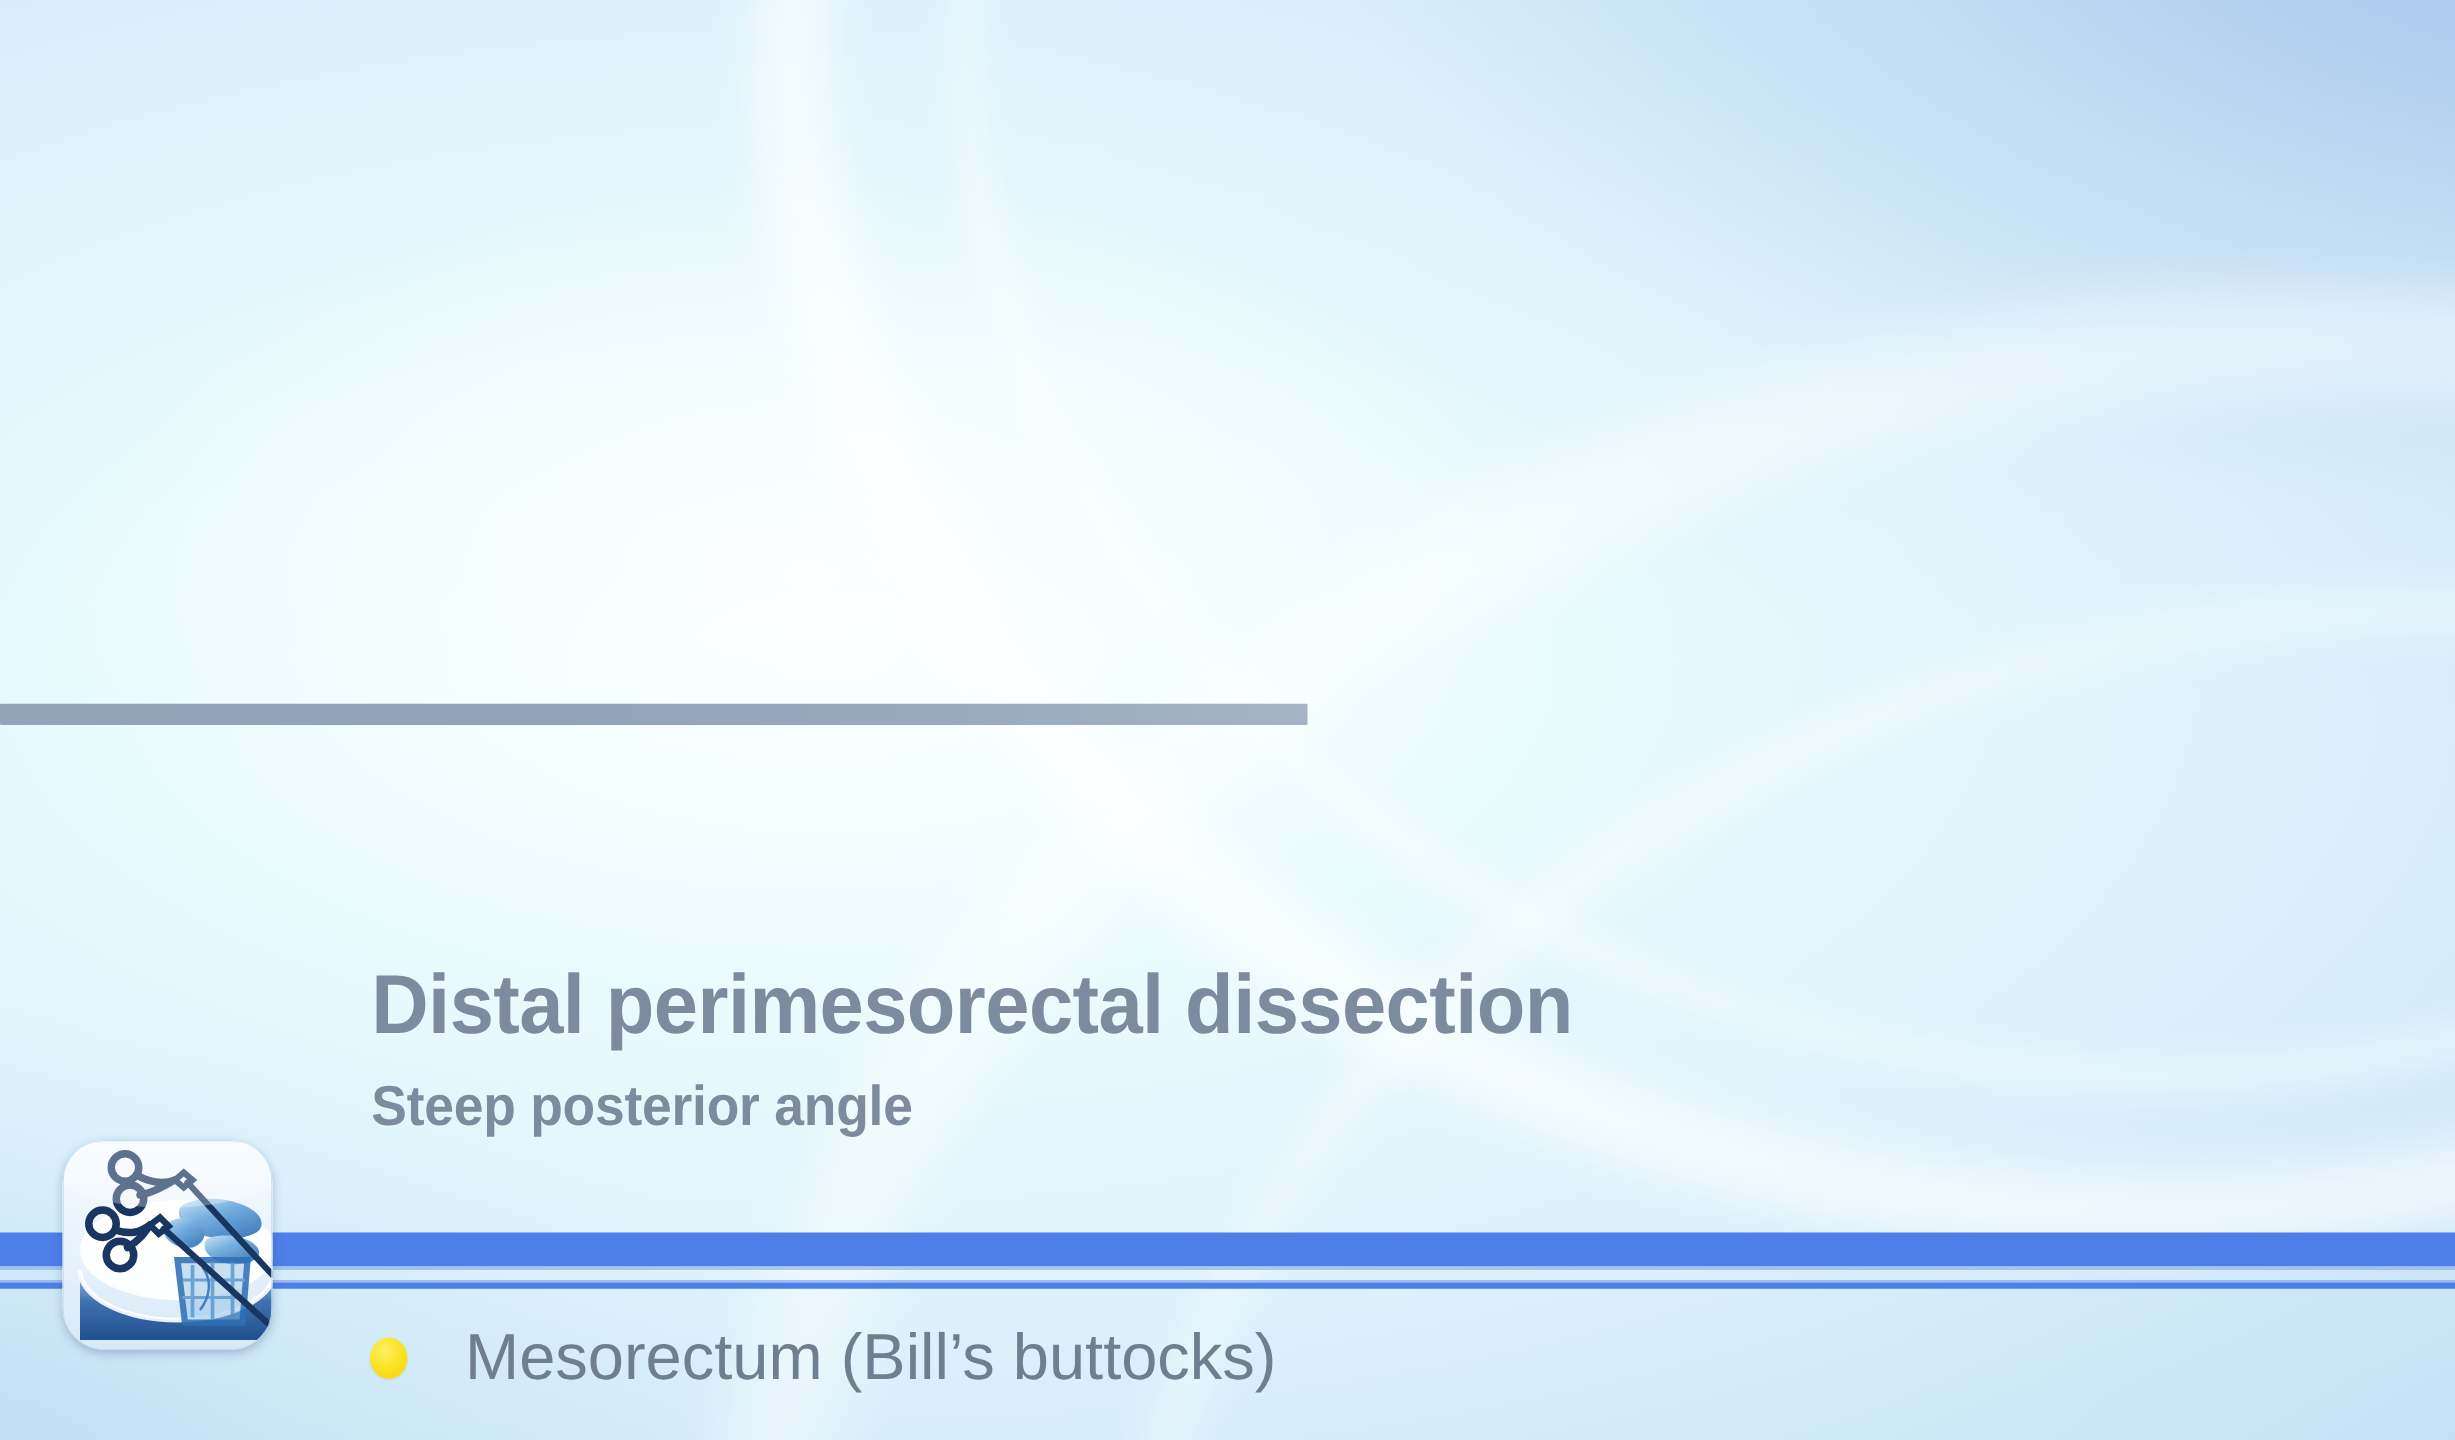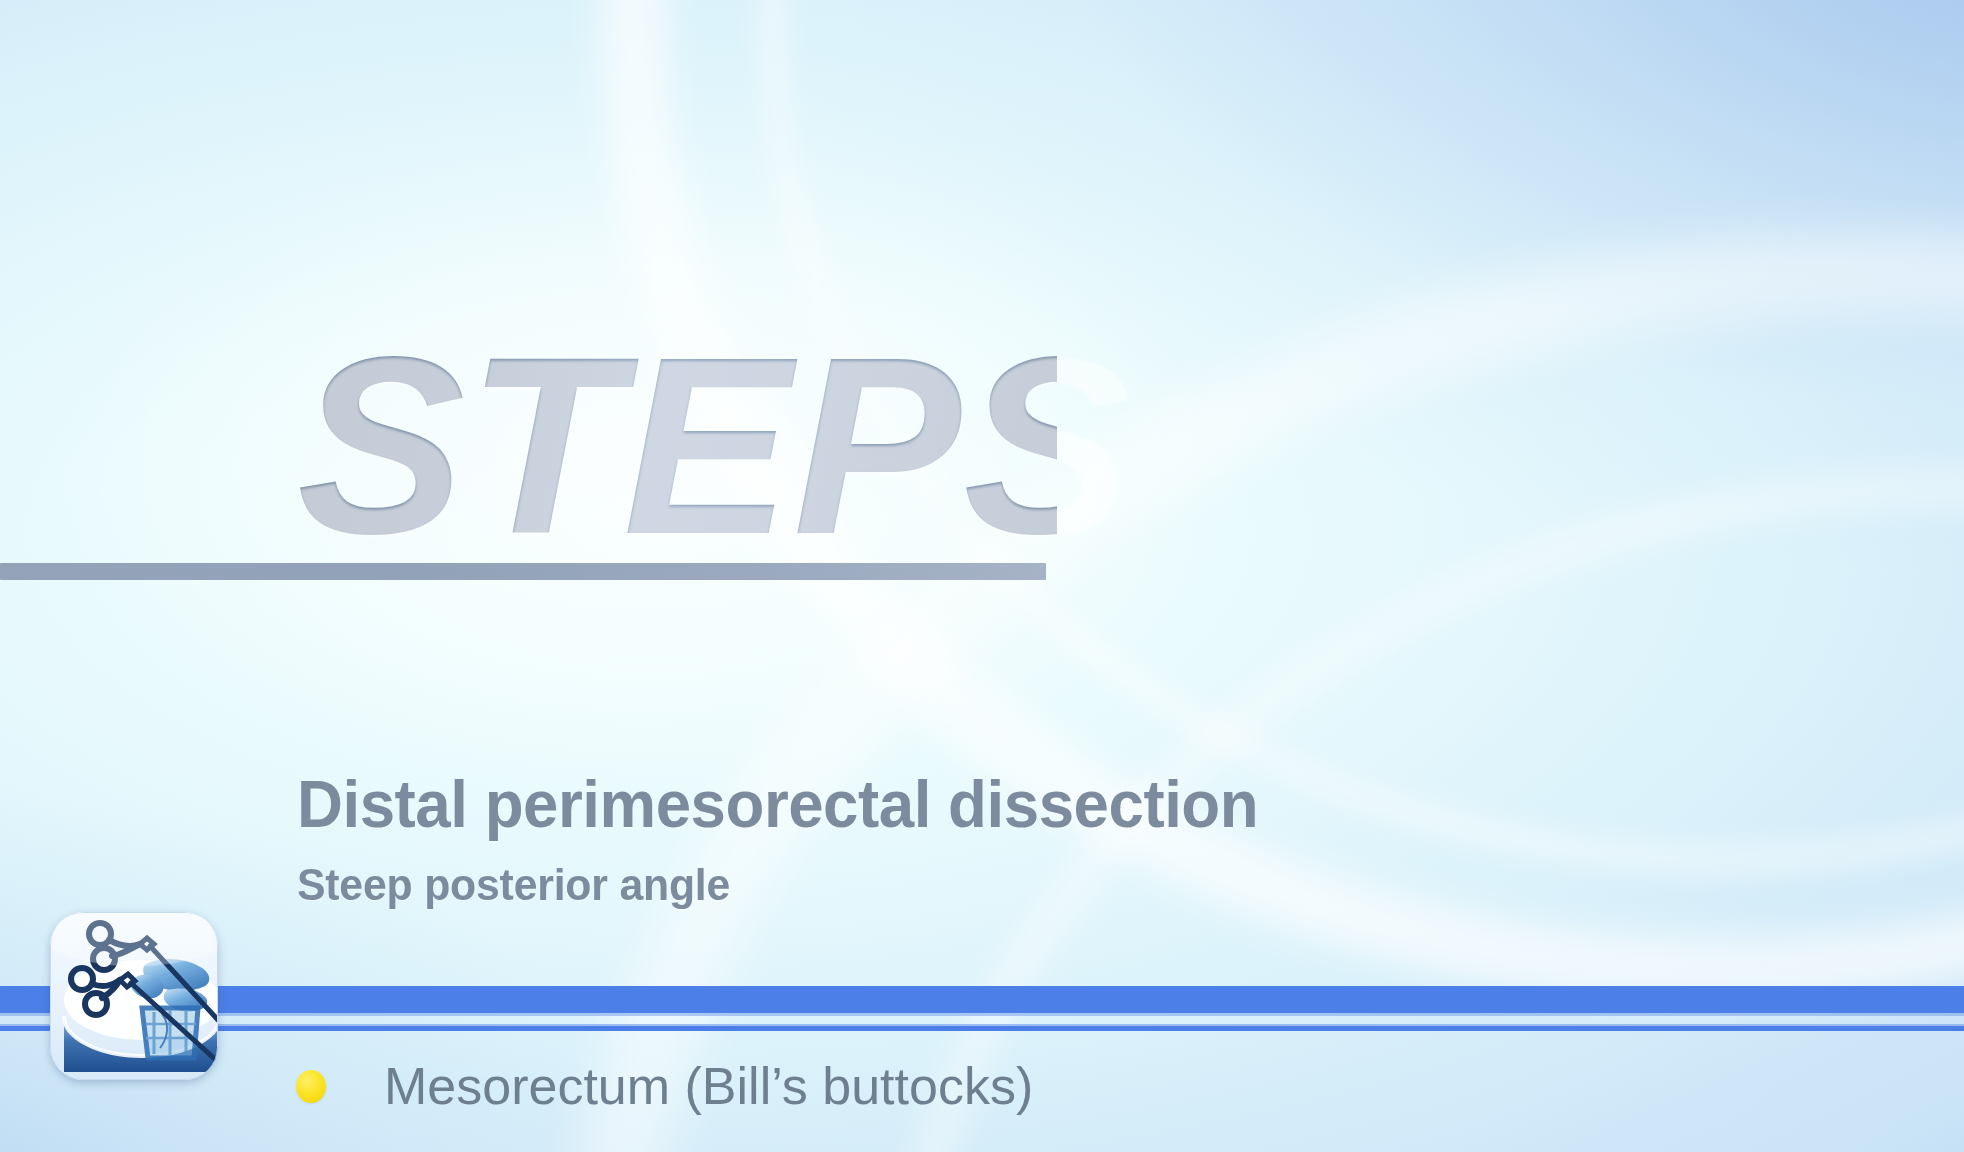--- a/index.html
+++ b/index.html
@@ -190,21 +190,21 @@
     background: rgba(140,175,238,0.8);
   }
 
   
   .bullet-row {
     position: absolute;
     left: 296px;
     top: 1060px;
     display: flex;
     align-items: center;
-    gap: 16px;
+    gap: 4px;
   }
   .bullet-dot {
     width: 30px;
     height: 33px;
     border-radius: 50%;
     background: radial-gradient(circle at 38% 32%, #ffef66 0%, #fbe326 46%, #f2d400 100%);
     flex: 0 0 auto;
     margin-right: 42px;
     box-shadow: 0 1px 2px rgba(0,0,0,0.08);
   }
@@ -240,21 +240,20 @@
   <div class="bg-corner-bl"></div>
   <div class="bg-corner-br"></div>
   <div class="bg-glow"></div>
 
   <div class="arc arc-a"></div>
   <div class="arc arc-b"></div>
   <div class="arc arc-c"></div>
   <div class="arc arc-d"></div>
 
   <div class="title-wrap">
-    <div class="steps-title">STEPS</div>
 
     <div class="title-rule"></div>
 
     <div class="subtitle">Distal perimesorectal dissection</div>
 
     <div class="subsubtitle">Steep posterior angle</div>
   </div>
 
   <div class="band-thick"></div>
   <div class="band-thick-shadow"></div>

